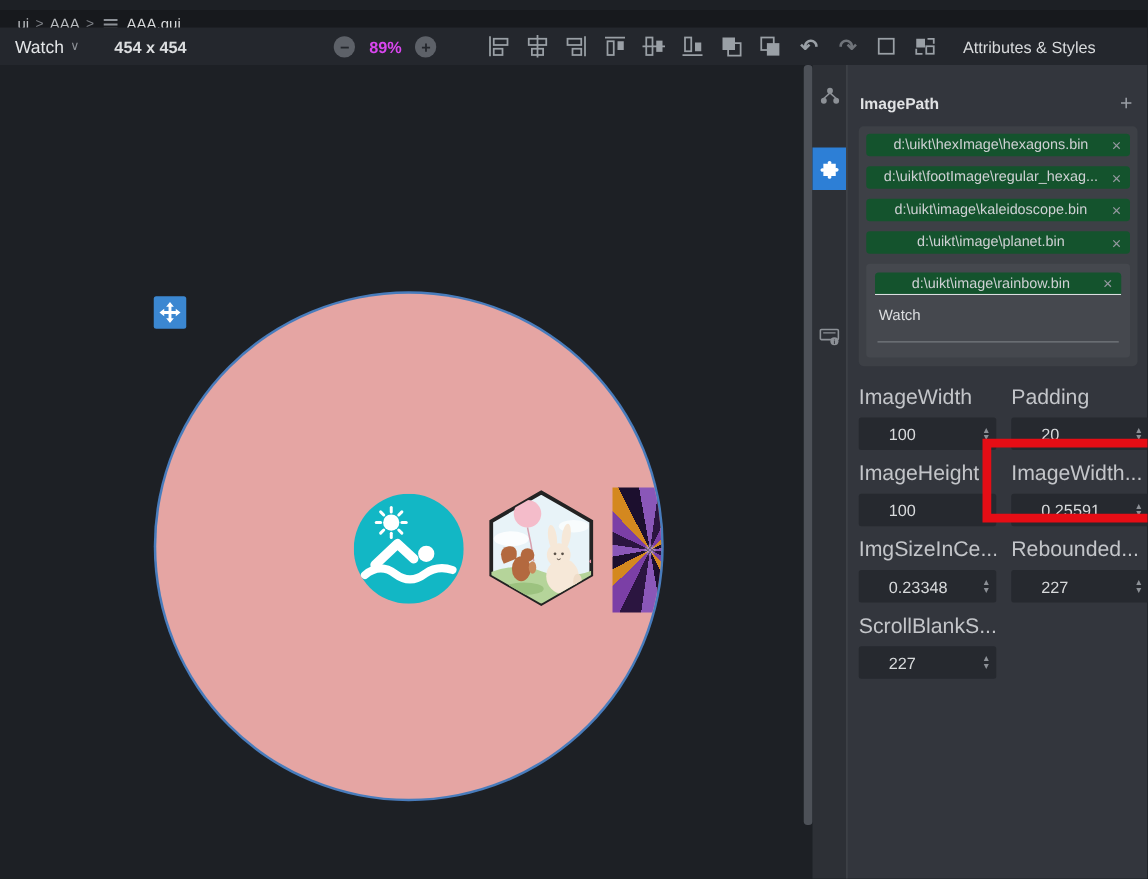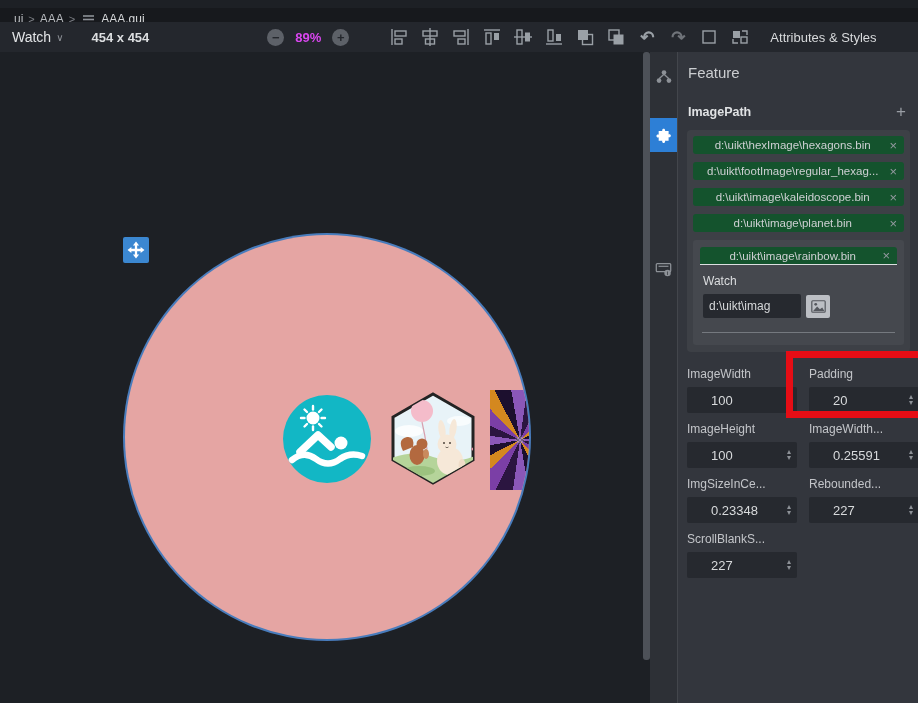--- a/index.html
+++ b/index.html
@@ -87,21 +87,21 @@
   #path-input { width:98px; height:24px; background:#26292f; border:none;
     border-radius:2px; color:#d6d8da; font-size:12px; padding:0 6px;
     font-family:"Liberation Sans", sans-serif; }
   #img-pick-btn { width:24px; height:23px; background:#bcbfc4; border-radius:2px;
     display:flex; align-items:center; justify-content:center; cursor:pointer; }
   #group-sep { height:1px; background:#75797f; margin:14px 2px 2px 2px; }
 
   #fields { display:grid; grid-template-columns:110px 110px; column-gap:12px;
     margin-top:15px; }
   .field { margin-bottom:9px; }
-  .flabel { font-size:12px; color:#c3c5c9; margin-bottom:6px; white-space:nowrap;
+  .flabel { font-size:17px; color:#c3c5c9; margin-bottom:6px; white-space:nowrap;
     overflow:hidden; }
   .fbox { height:26px; background:#26292f; border-radius:2px; display:flex;
     align-items:center;padding-left:16px; }
   .fbox input { flex:1; min-width:0; background:transparent; border:none;
     color:#d8dadc; font-size:13px; padding:0 0 0 8px; cursor:default;
     font-family:"Liberation Sans", sans-serif; }
   .spinner { display:flex; flex-direction:column; align-items:center;
     justify-content:center; width:16px; cursor:pointer; }
   .spinner span { color:#8d9197; font-size:8px; line-height:6px; }
 
@@ -297,21 +297,20 @@
       <svg width="19" height="18" viewBox="0 0 20 20">
         <rect x="2" y="4" width="16" height="9" rx="1" stroke="#8d9197" stroke-width="1.4" fill="none"></rect>
         <line x1="4.5" y1="7" x2="15.5" y2="7" stroke="#8d9197" stroke-width="1.3"></line>
         <circle cx="14.5" cy="14.5" r="3.6" fill="#8d9197"></circle>
         <text x="14.5" y="16.6" font-size="5.5" fill="#2d3036" text-anchor="middle" font-family="Liberation Sans, sans-serif" font-weight="bold">i</text>
       </svg>
     </div>
   </div>
 
   <div id="panel">
-    <div id="feature-title">Feature</div>
 
     <div id="imagepath-head">
       <span id="imagepath-label">ImagePath</span>
       <span id="imagepath-add">+</span>
     </div>
 
     <div id="pathlist">
       <div class="path-row">
         <span class="path-text">d:\uikt\hexImage\hexagons.bin</span>
         <span class="path-close">×</span>
@@ -328,30 +327,20 @@
         <span class="path-text">d:\uikt\image\planet.bin</span>
         <span class="path-close">×</span>
       </div>
 
       <div id="expanded-group">
         <div class="path-row">
           <span class="path-text">d:\uikt\image\rainbow.bin</span>
           <span class="path-close">×</span>
         </div>
         <div id="path-sub-label">Watch</div>
-        <div id="path-input-row">
-          <input id="path-input" readonly="" value="d:\uikt\imag" style="">
-          <div id="img-pick-btn">
-            <svg width="15" height="13" viewBox="0 0 16 14">
-              <rect x="0.8" y="0.8" width="14.4" height="12.4" rx="1" fill="none" stroke="#55585e" stroke-width="1.3"></rect>
-              <circle cx="5" cy="4.6" r="1.5" fill="#55585e"></circle>
-              <path d="M2 12 L6.5 7 L9.5 10 L12 8 L14.5 12 Z" fill="#55585e"></path>
-            </svg>
-          </div>
-        </div>
         <div id="group-sep"></div>
       </div>
     </div>
 
     <div id="fields">
       <div class="field">
         <div class="flabel">ImageWidth</div>
         <div class="fbox">
           <input readonly="" value="100" style="">
           <div class="spinner">

